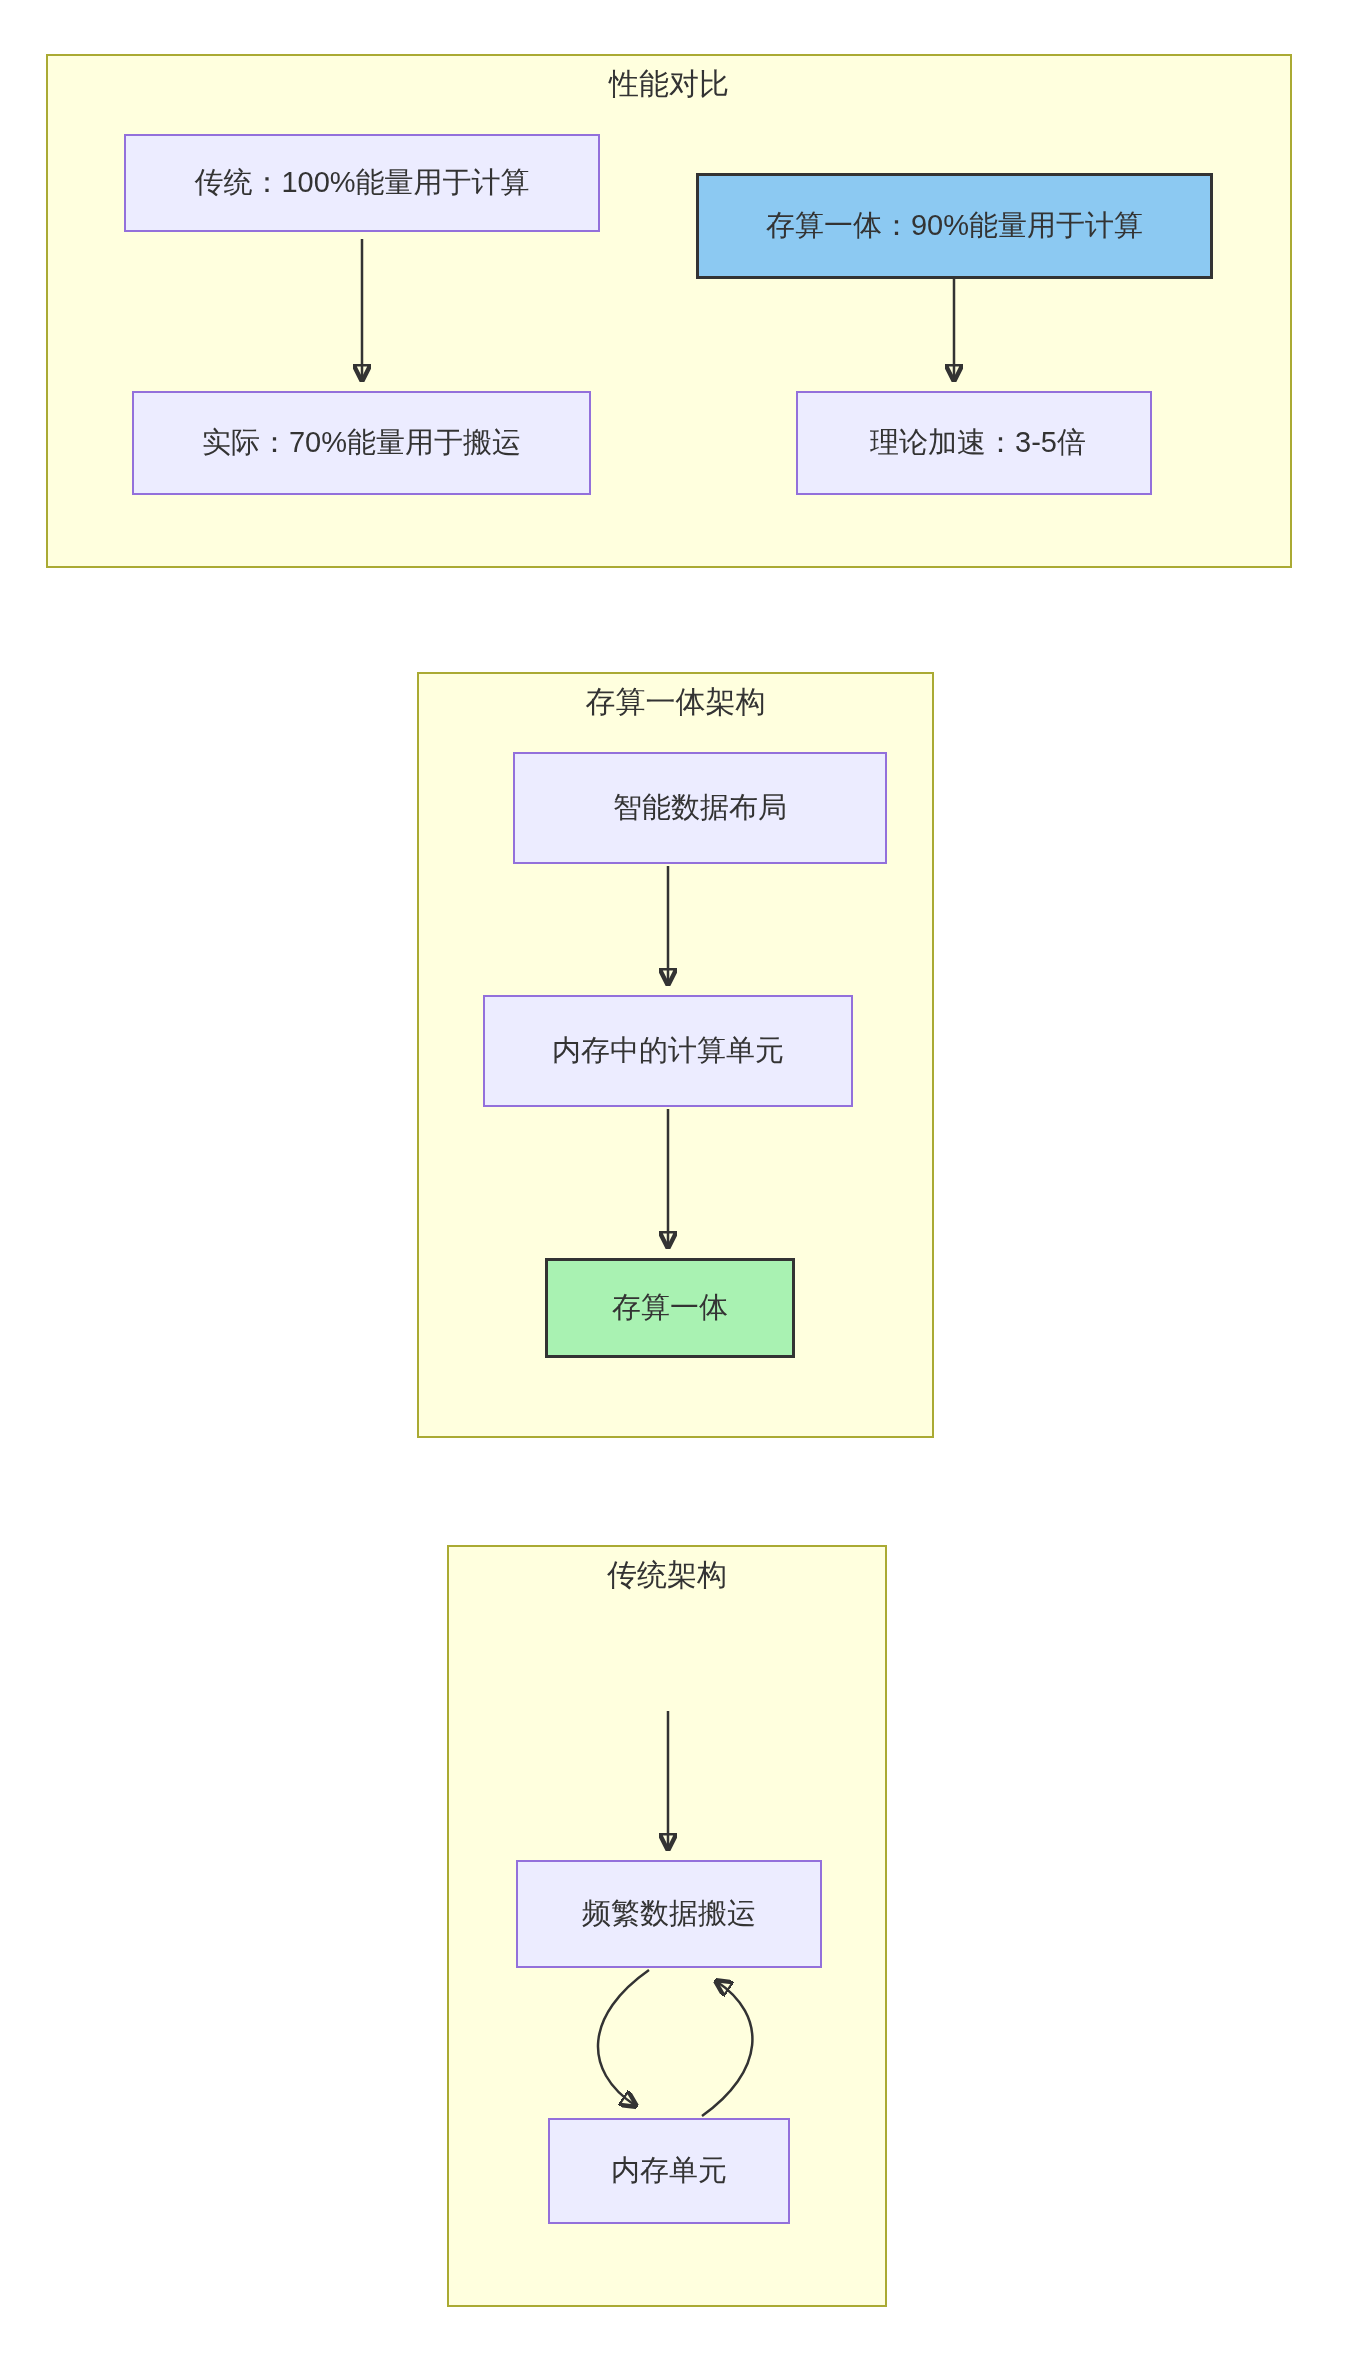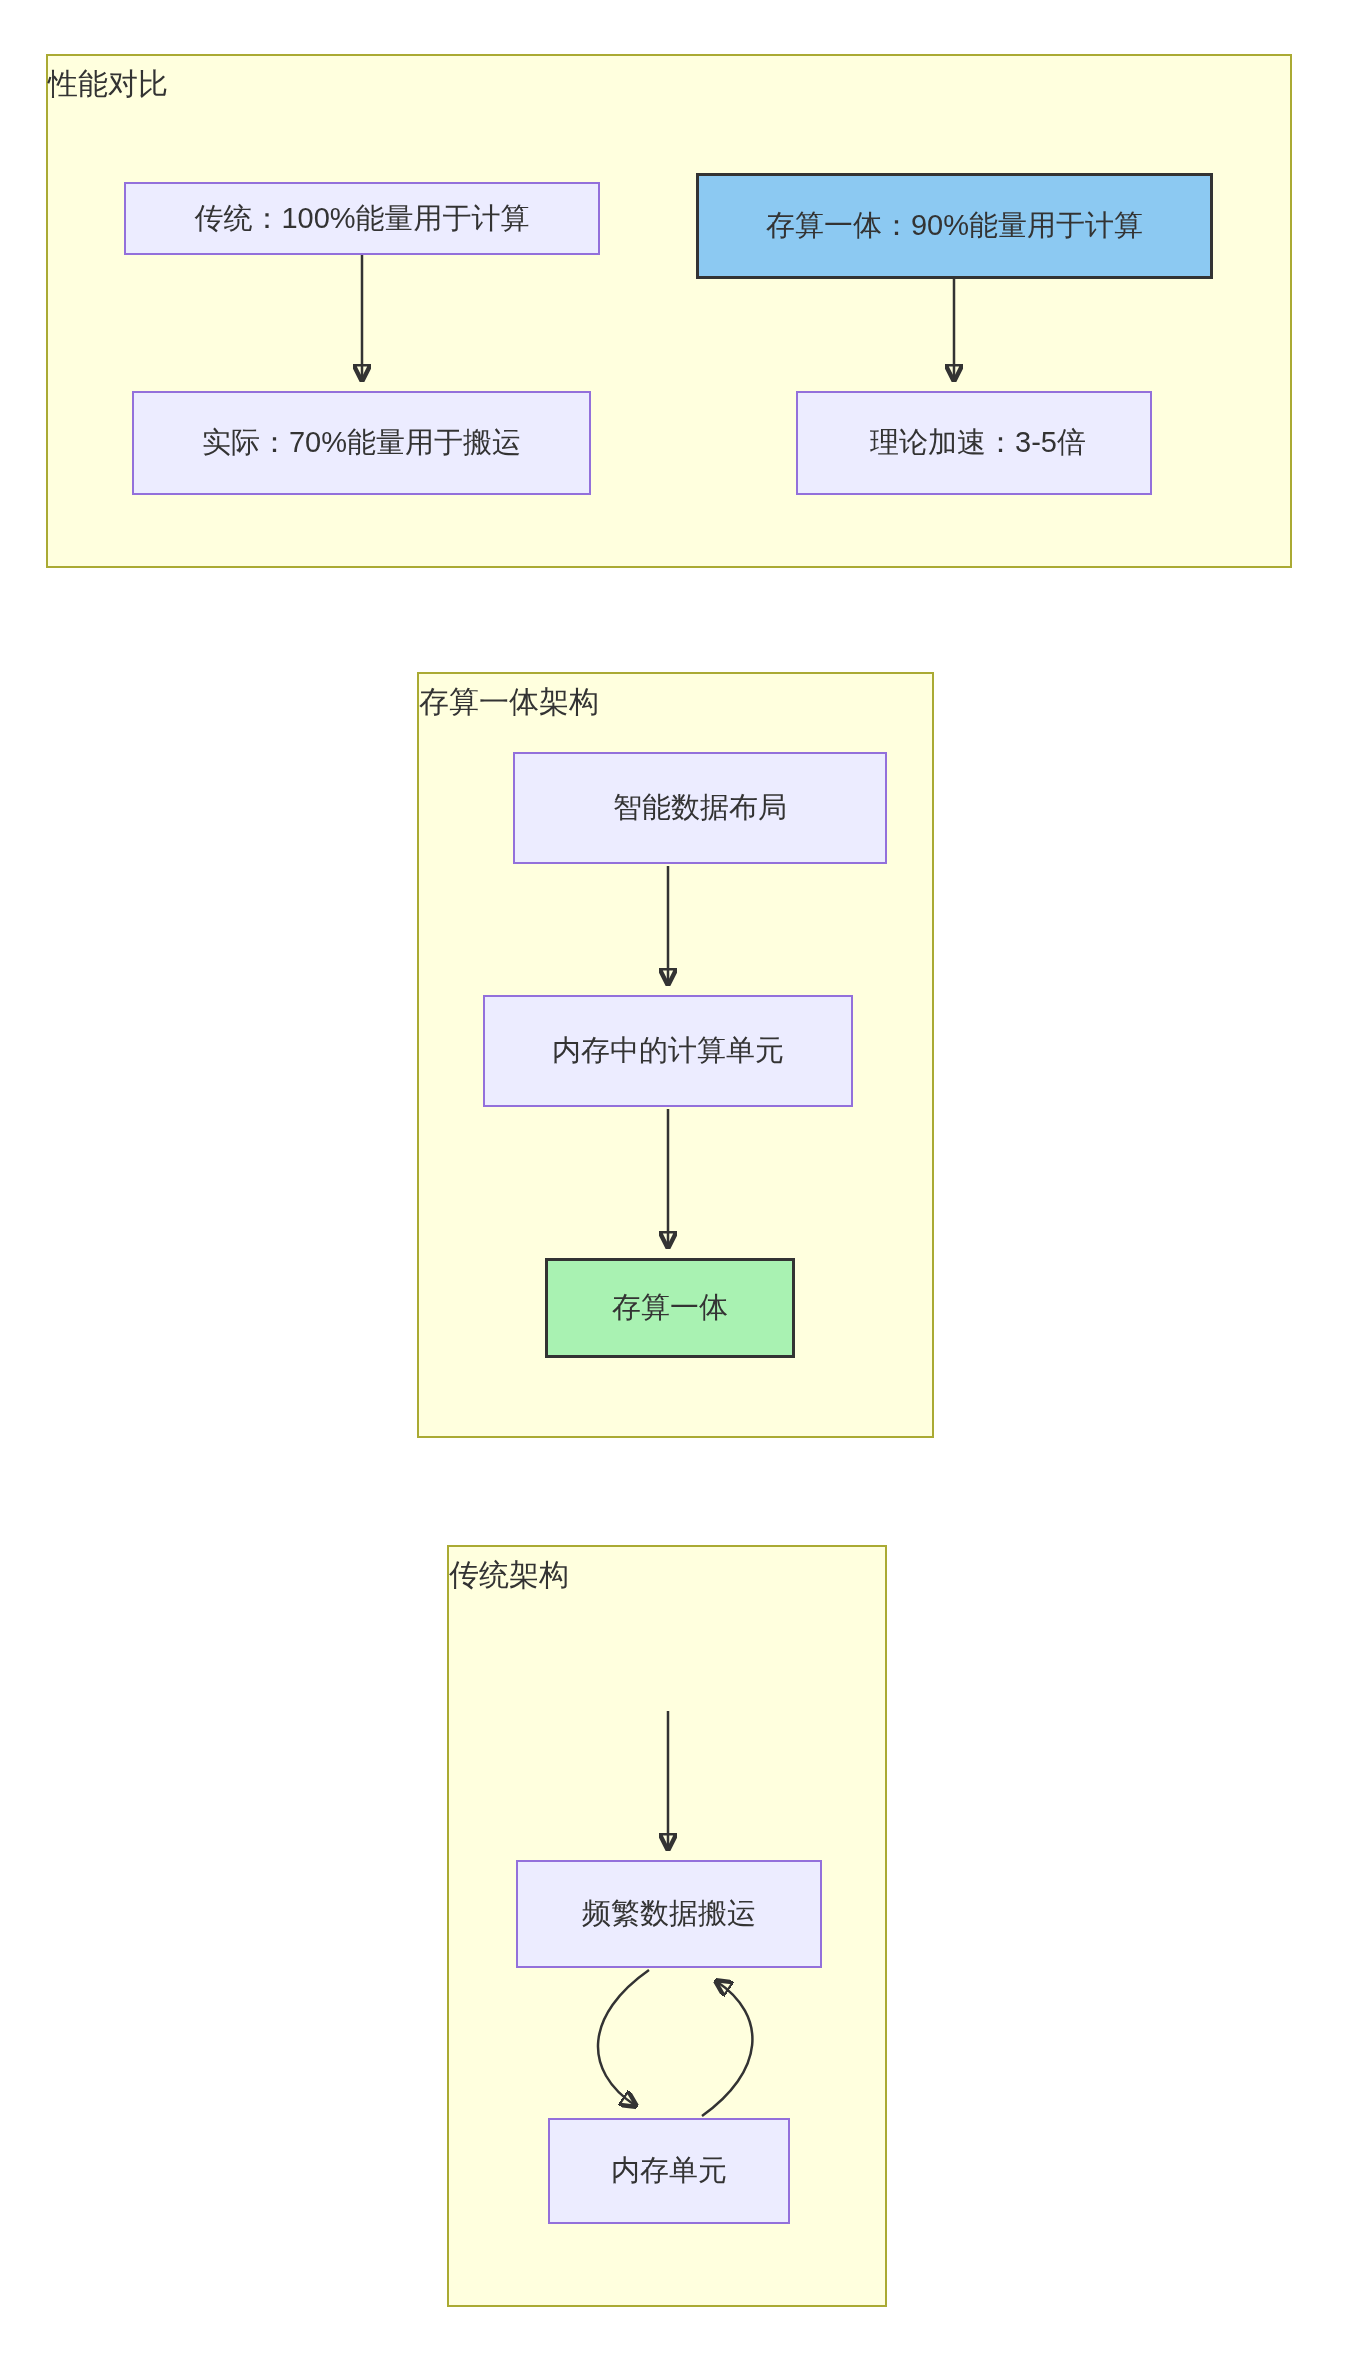--- a/index.html
+++ b/index.html
@@ -19,20 +19,21 @@
     position: absolute;
     background: #FFFFDE;
     border: 2px solid #AAAA33;
     box-sizing: border-box;
   }
   .cluster-title {
     position: absolute;
     top: 10px;
     left: 0;
     width: 100%;
+    text-align: center;
     font-size: 30px;
     color: #333333;
     line-height: 1.2;
   }
   .node {
     position: absolute;
     display: flex;
     align-items: center;
     justify-content: center;
     box-sizing: border-box;
@@ -91,21 +92,21 @@
     </defs>
     <line x1="362" y1="239" x2="362" y2="380" marker-end="url(#arrowhead)"></line>
     <line x1="954" y1="239" x2="954" y2="380" marker-end="url(#arrowhead)"></line>
     <line x1="668" y1="866" x2="668" y2="984" marker-end="url(#arrowhead)"></line>
     <line x1="668" y1="1109" x2="668" y2="1247" marker-end="url(#arrowhead)"></line>
     <line x1="668" y1="1711" x2="668" y2="1849" marker-end="url(#arrowhead)"></line>
     <path d="M 649 1970 C 586 2014, 581 2070, 636 2106" marker-end="url(#arrowhead)"></path>
     <path d="M 702 2116 C 764 2072, 769 2016, 716 1981" marker-end="url(#arrowhead)"></path>
   </svg>
 
-  <div class="node default" style="left:124px; top:134px; width:476px; height:73px;margin-top:48px;">
+  <div class="node default" style="left:124px; top:134px; width:476px; height:98px;">
     <span>传统：100%能量用于计算</span>
   </div>
   <div class="node blue" style="left:696px; top:131px; width:517px; height:106px;">
     <span>存算一体：90%能量用于计算</span>
   </div>
   <div class="node default" style="left:132px; top:391px; width:459px; height:104px;">
     <span>实际：70%能量用于搬运</span>
   </div>
   <div class="node default" style="left:796px; top:391px; width:356px; height:104px;padding-left:8px;">
     <span>理论加速：3-5倍</span>

